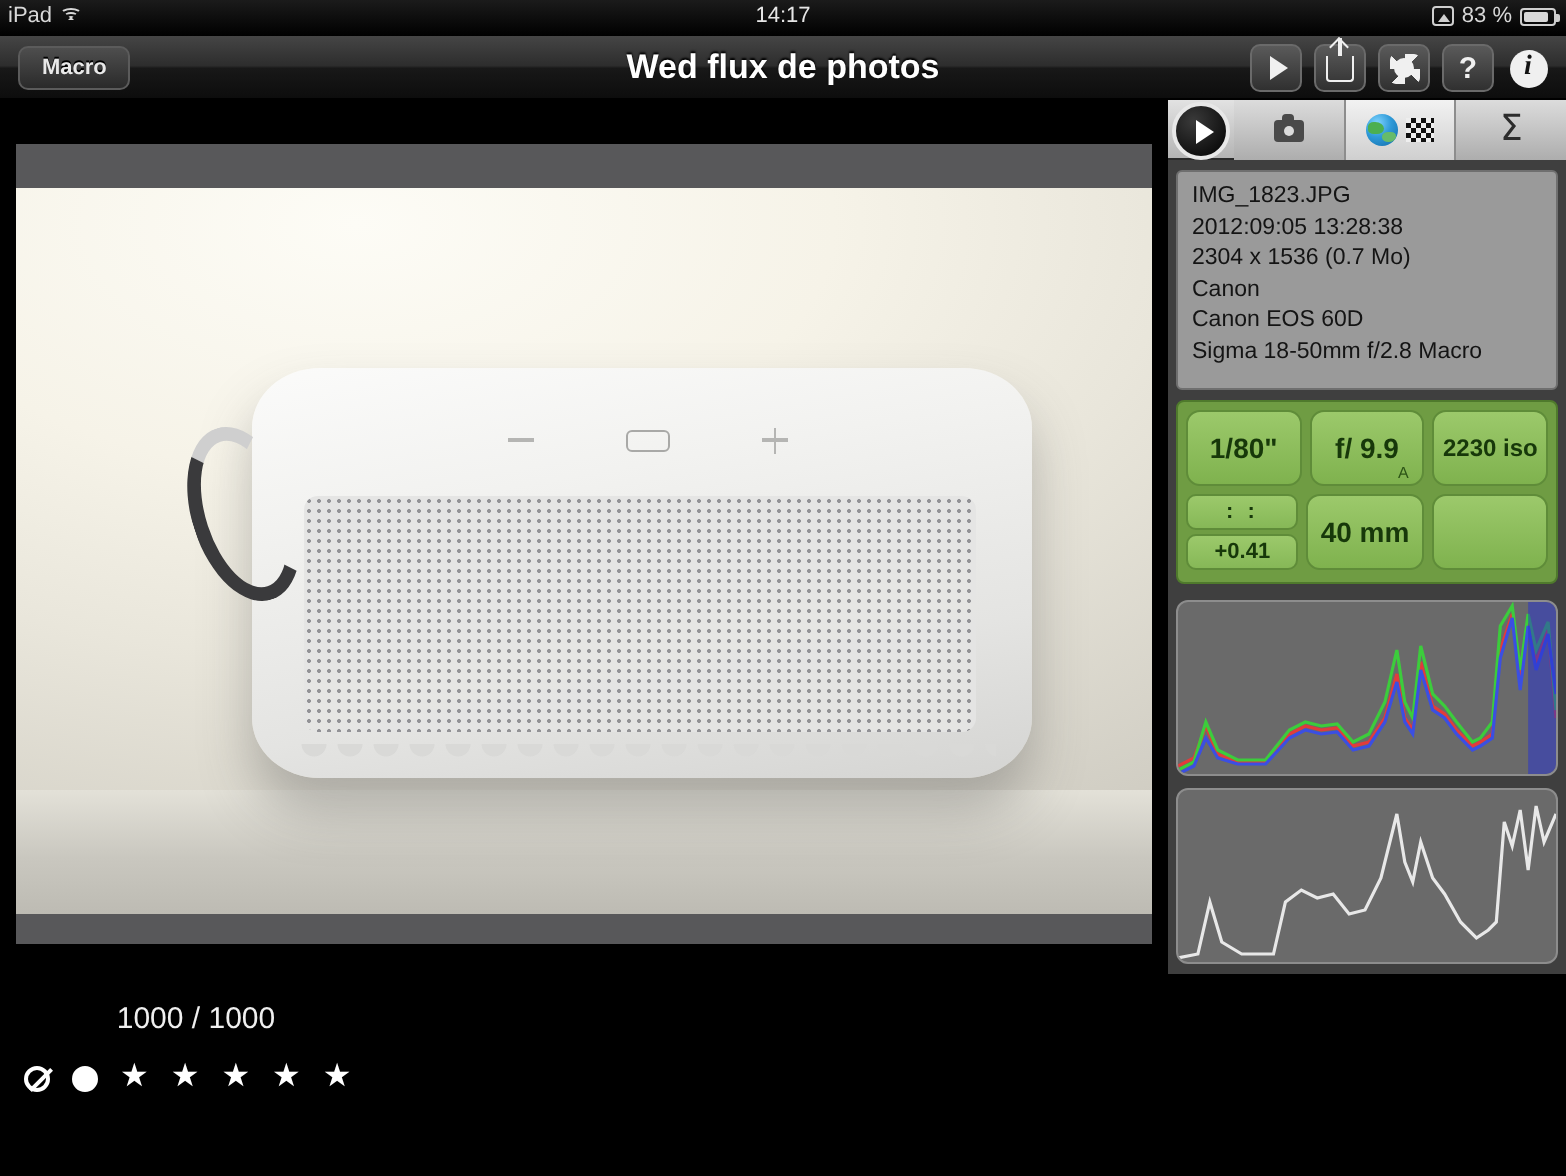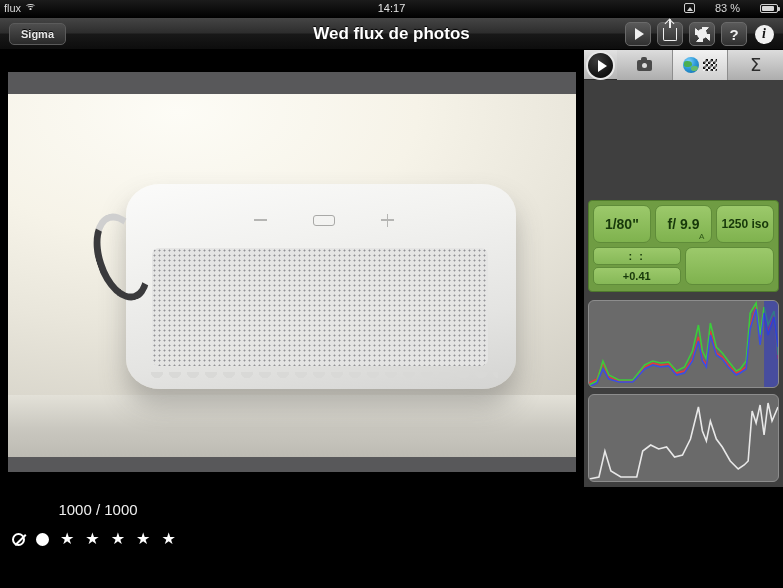--- a/index.html
+++ b/index.html
@@ -12,21 +12,21 @@
   }
 
   
   .statusbar{
     position:absolute; left:0; top:0; width:783px; height:18px;
     background:linear-gradient(#1b1b1b,#000);
     color:#d8d8d8; font-size:11px;
   }
   .sb-left{ position:absolute; left:4px; top:2px; display:flex; align-items:center; gap:4px; }
   .sb-center{ position:absolute; left:0; top:2px; width:100%; text-align:center; font-size:11px; color:#e6e6e6;}
-  .sb-right{ position:absolute; right:5px; top:2px; display:flex; align-items:center; gap:20px; font-size:11px;}
+  .sb-right{ position:absolute; right:5px; top:2px; display:flex; align-items:center; gap:4px; font-size:11px;}
   .wifi-icon{ display:inline-block; width:11px; height:10px; position:relative; }
   .wifi-icon i{ position:absolute; border:1.3px solid #d8d8d8; border-bottom:none;
      border-left-color:transparent; border-right-color:transparent; border-radius:50% 50% 0 0; }
   .wifi-icon i:nth-child(1){ width:11px;height:6px; left:0; top:1px;}
   .wifi-icon i:nth-child(2){ width:7px;height:4px; left:2px; top:3px;}
   .wifi-icon i:nth-child(3){ width:3px;height:2px; left:4px; top:5px; border-bottom:1.3px solid #d8d8d8;}
   .lock-rot{ display:inline-block; width:11px;height:10px;border:1px solid #cfcfcf;border-radius:2px;position:relative;}
   .lock-rot::after{content:"";position:absolute;left:2.2px;top:3px;width:0;height:0;
      border-left:3px solid transparent;border-right:3px solid transparent;border-bottom:4px solid #cfcfcf;}
   .battery{ display:inline-block; width:18px;height:9px;border:1px solid #cfcfcf;border-radius:2px;position:relative;padding:1px;}
@@ -199,40 +199,40 @@
   .ico-reject{width:13px;height:13px;border-radius:50%;border:2px solid #fff;position:relative;}
   .ico-reject::after{content:"";position:absolute;left:-1px;top:4.2px;width:15px;height:2px;background:#fff;transform:rotate(-45deg);}
   .ico-dot{width:13px;height:13px;border-radius:50%;background:#fff;border:2px solid #fff;}
   .star{color:#fff;font-size:16px;line-height:1;}
 </style>
 </head>
 <body>
 
 <div class="statusbar">
   <div class="sb-left">
-    <span>flux</span>
+    <span>iPad</span>
     <span class="wifi-icon">
         <i></i>
         <i></i>
         <i></i>
       </span>
   </div>
   <div class="sb-center">14:17</div>
   <div class="sb-right">
     <span class="lock-rot"></span>
     <span>83 %</span>
     <span class="battery">
         <span></span>
       </span>
   </div>
 </div>
 
 <div class="navbar">
   <div class="navtitle">Wed flux de photos</div>
-  <div class="albums-btn">Sigma</div>
+  <div class="albums-btn">Macro</div>
   <div class="nav-actions">
     <div class="nav-btn">
       <span class="ico-play"></span>
     </div>
     <div class="nav-btn">
       <span class="ico-share"></span>
     </div>
     <div class="nav-btn">
       <span class="ico-gear"></span>
     </div>
@@ -275,35 +275,44 @@
       <div class="tab active">
         <span class="ico-globe"></span>
         <span class="ico-flagchk"></span>
       </div>
       <div class="tab">
         <span class="ico-sigma">Σ</span>
       </div>
     </div>
   </div>
 
+  <div class="exifbox">
+    <div>IMG_1823.JPG</div>
+    <div>2012:09:05 13:28:38</div>
+    <div>2304 x 1536 (0.7 Mo)</div>
+    <div>Canon</div>
+    <div>Canon EOS 60D</div>
+    <div>Sigma 18-50mm f/2.8 Macro</div>
+  </div>
 
   <div class="expo">
     <div class="expo-row">
       <div class="cell">1/80"</div>
       <div class="cell">
         <span>f/ 9.9</span>
         <span class="sup">A</span>
       </div>
-      <div class="cell small">1250 iso</div>
+      <div class="cell small">2230 iso</div>
     </div>
     <div class="expo-row">
       <div class="cell-split">
         <div class="half dots">: :</div>
         <div class="half">+0.41</div>
       </div>
+      <div class="cell">40 mm</div>
       <div class="cell blank"></div>
     </div>
   </div>
 
   <div class="hist rgb">
     <svg viewBox="0 0 190 86" preserveAspectRatio="none" aria-hidden="true">
       <polyline fill="none" stroke="#e23b3b" stroke-width="1.6" points="0,82 8,78 14,62 20,76 30,80 44,80 56,66 64,62 72,64 80,63 88,72 96,70 104,58 110,36 114,58 118,64 122,30 128,52 134,56 140,64 148,72 152,70 158,66 162,24 168,6 172,40 176,10 180,30 186,14 190,58"></polyline>
       <polyline fill="none" stroke="#3ccc3c" stroke-width="1.6" points="0,84 8,80 14,60 20,74 30,79 44,79 56,64 64,60 72,62 80,61 88,70 96,66 104,50 110,24 114,50 118,58 122,22 128,46 134,52 140,60 148,70 152,68 158,60 162,12 168,2 172,34 176,6 180,24 186,10 190,54"></polyline>
       <polyline fill="none" stroke="#3b4fe2" stroke-width="1.6" points="0,86 8,82 14,68 20,78 30,81 44,81 56,68 64,64 72,66 80,65 88,74 96,72 104,60 110,40 114,60 118,66 122,34 128,54 134,58 140,66 148,74 152,72 158,68 162,28 168,8 172,44 176,12 180,34 186,16 190,46"></polyline>
       <rect x="176" y="0" width="14" height="86" fill="#2a35c8" opacity="0.55"></rect>

